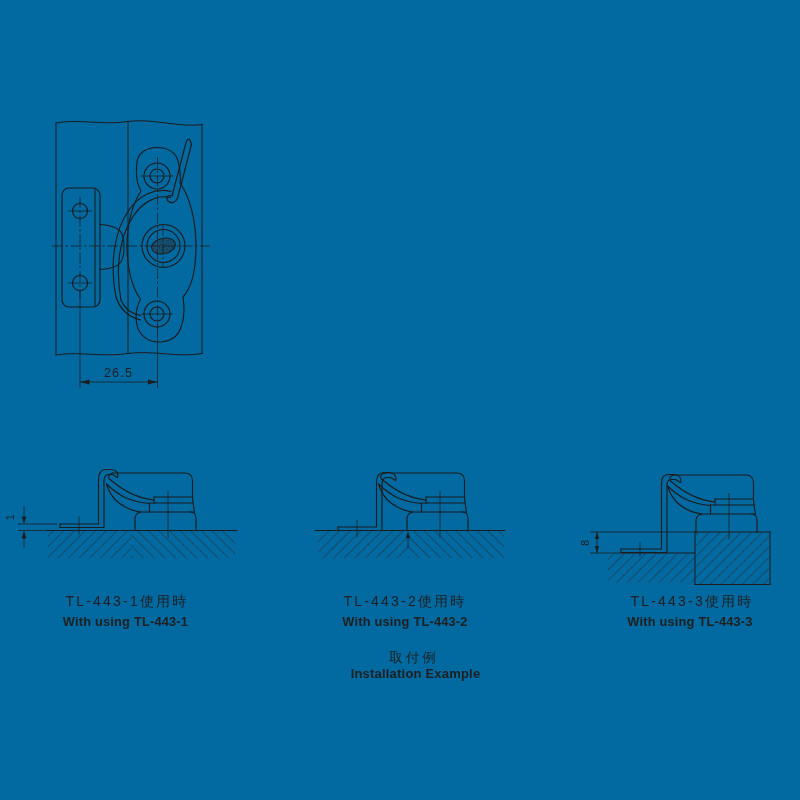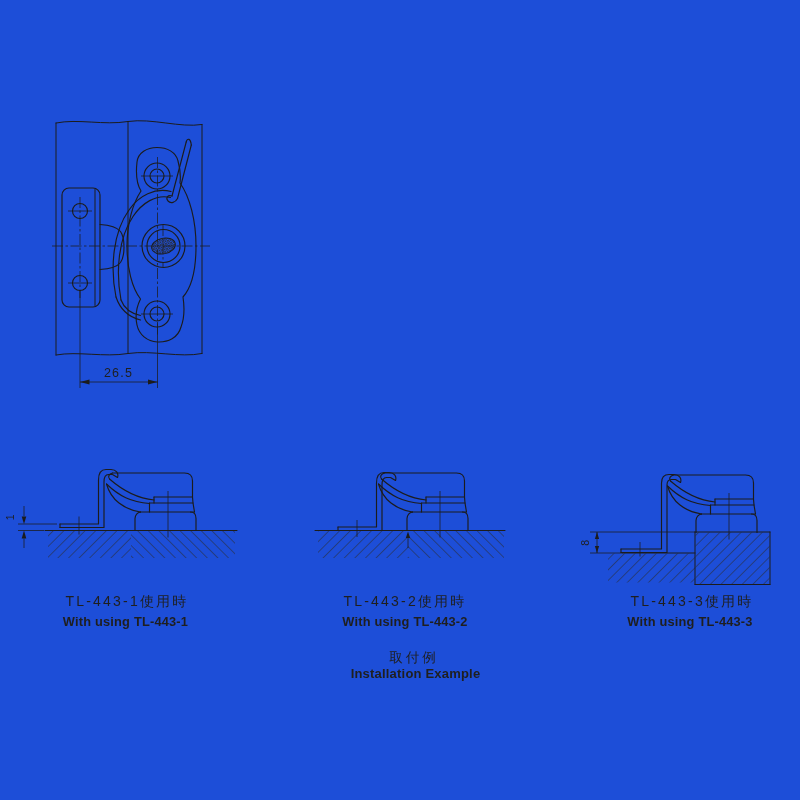--- a/index.html
+++ b/index.html
@@ -1,17 +1,17 @@
 <!DOCTYPE html>
 <html><head>
 <meta charset="utf-8">
 <style>
   html,body { margin:0; padding:0; background:#ffffff; }
   #page {
-    position:relative; width:800px; height:800px; background:#1d4ed8;
+    position:relative; width:800px; height:800px; background:#0369a1;
     font-family:"Liberation Sans","DejaVu Sans",sans-serif; overflow:hidden;
   }
   svg { display:block; }
   .ln   { fill:none; stroke:#1c1c1c; stroke-width:1.15; stroke-linecap:round; stroke-linejoin:round; }
   .ln2  { fill:none; stroke:#1c1c1c; stroke-width:1.0;  stroke-linecap:round; stroke-linejoin:round; }
   .thin { fill:none; stroke:#1c1c1c; stroke-width:0.75; }
   .cl   { fill:none; stroke:#1c1c1c; stroke-width:0.75; stroke-dasharray:11 2.5 2.5 2.5; }
   .arr  { fill:#1c1c1c; stroke:none; }
   text  { fill:#1f1f1f; text-anchor:middle; }
   .dimtxt { font-size:12.5px; letter-spacing:1.2px; }

